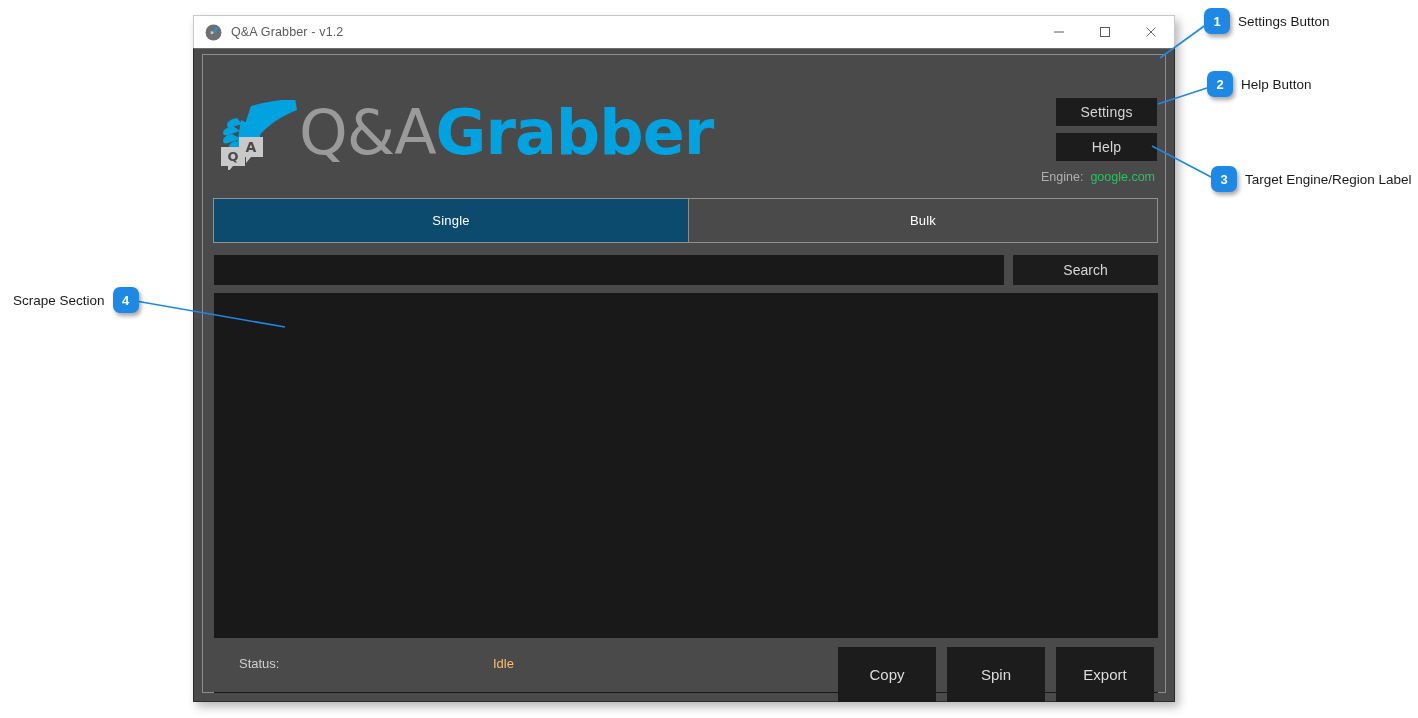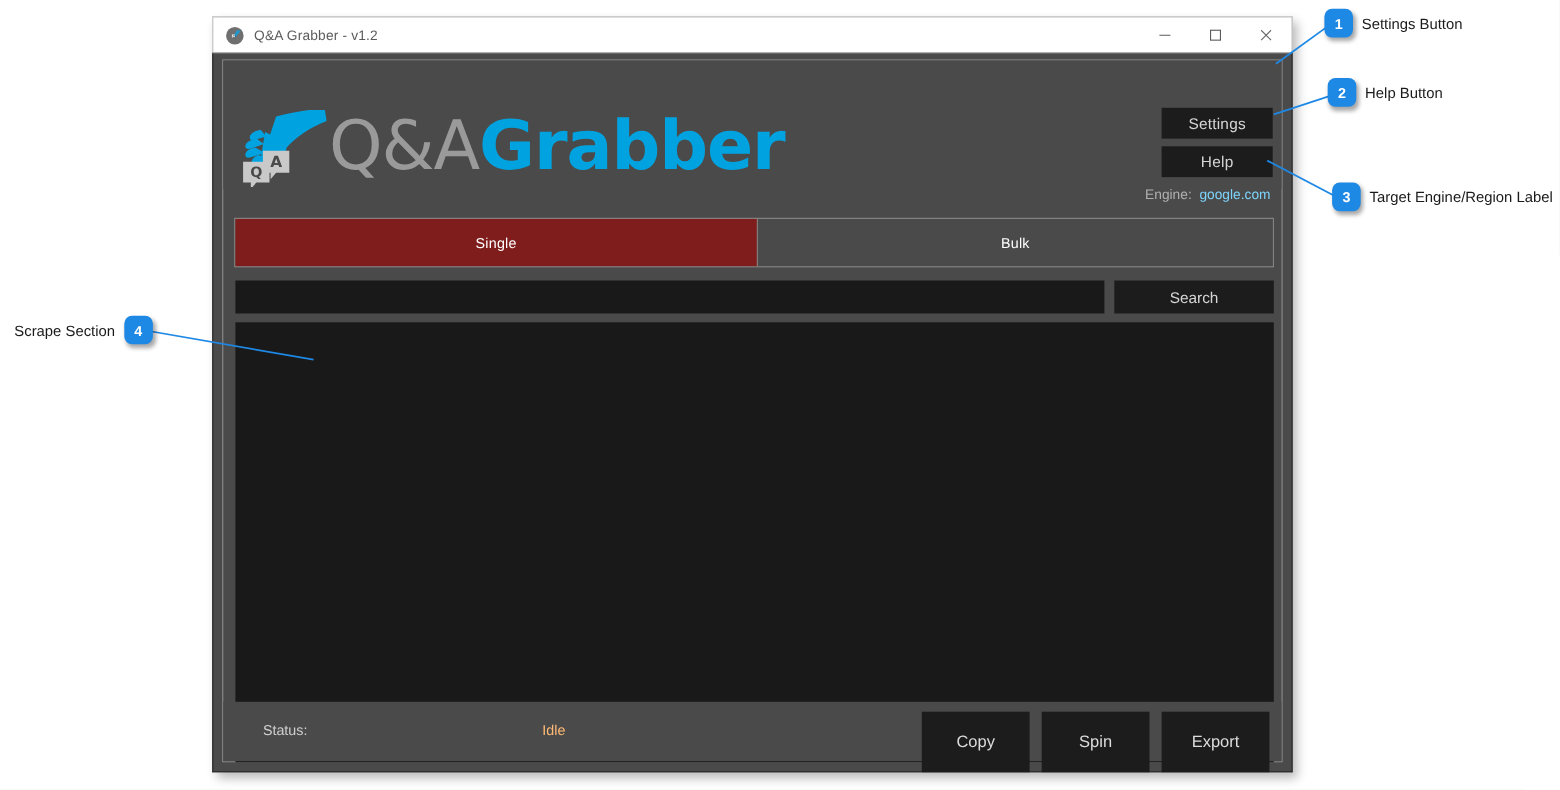--- a/index.html
+++ b/index.html
@@ -155,21 +155,21 @@
     position: absolute;
     right: 10px;
     top: 115px;
     font-size: 12.5px;
     color: #b8b8b8;
     white-space: nowrap;
     display: flex;
     gap: 7px;
   }
   #engine-label .eng-key { color: #b0b0b0; }
-  #engine-label .eng-val { color: #7dd3fc; text-align: center; }
+  #engine-label .eng-val { color: #22c55e; text-align: center; }
 
   
   #tab-bar {
     position: absolute;
     left: 10px;
     top: 143px;
     width: 945px;
     height: 45px;
     display: flex;
     border: 1px solid #909090;
@@ -181,21 +181,21 @@
     align-items: center;
     justify-content: center;
     font-size: 13px;
     color: #ffffff;
     cursor: pointer;
     box-sizing: border-box;
     letter-spacing: 0.2px;
   }
   #tab-single {
     width: 475px;
-    background: #7f1d1d;
+    background: #0c4a6e;
     border-right: 1px solid #8d8d8d;
   }
   #tab-bulk {
     flex: 1;
     background: #4a4a4a;
   }
 
   
   #search-row {
     position: absolute;

